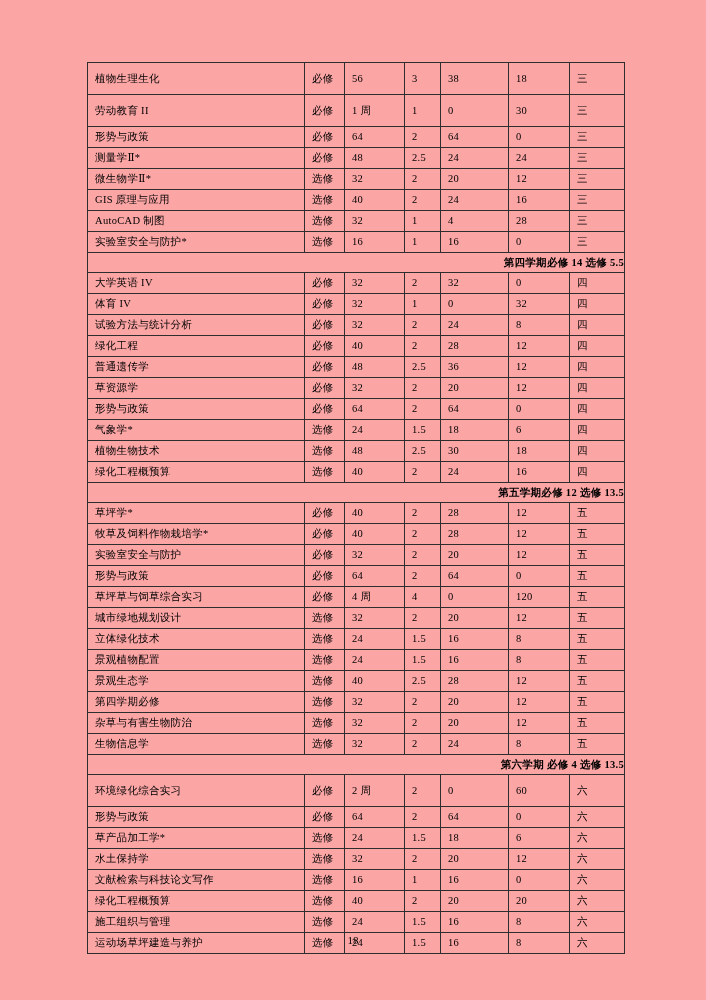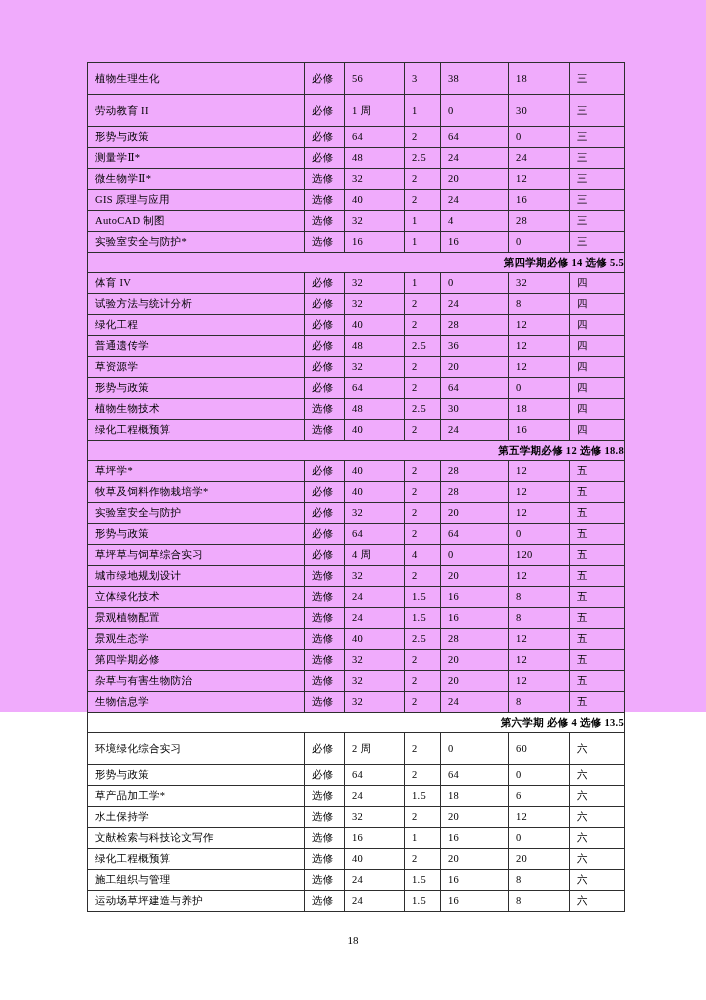--- a/index.html
+++ b/index.html
@@ -11,22 +11,22 @@
     width: 706px;
     height: 1000px;
     position: relative;
     font-family: "Liberation Serif", "DejaVu Serif", serif;
     color: #000000;
   }
   .page {
     position: absolute;
     left: 0; top: 0;
     width: 706px;
-    height: 712px;
-    background: #f0abfc;
+    height: 1000px;
+    background: #fca5a5;
   }
   table.curriculum {
     position: absolute;
     left: 87px;
     top: 62px;
     width: 537px;
     border-collapse: collapse;
     table-layout: fixed;
   }
   table.curriculum td {
@@ -143,20 +143,29 @@
           <td>16</td>
           <td>1</td>
           <td>16</td>
           <td>0</td>
           <td>三</td>
         </tr>
         <tr>
           <td colspan="7" class="section-cell">第四学期必修 14 选修 5.5</td>
         </tr>
         <tr>
+          <td>大学英语 IV</td>
+          <td>必修</td>
+          <td>32</td>
+          <td>2</td>
+          <td>32</td>
+          <td>0</td>
+          <td>四</td>
+        </tr>
+        <tr>
           <td>体育 IV</td>
           <td>必修</td>
           <td>32</td>
           <td>1</td>
           <td>0</td>
           <td>32</td>
           <td>四</td>
         </tr>
         <tr>
           <td>试验方法与统计分析</td>
@@ -194,20 +203,29 @@
           <td>12</td>
           <td>四</td>
         </tr>
         <tr>
           <td>形势与政策</td>
           <td>必修</td>
           <td>64</td>
           <td>2</td>
           <td>64</td>
           <td>0</td>
+          <td>四</td>
+        </tr>
+        <tr>
+          <td>气象学*</td>
+          <td>选修</td>
+          <td>24</td>
+          <td>1.5</td>
+          <td>18</td>
+          <td>6</td>
           <td>四</td>
         </tr>
         <tr>
           <td>植物生物技术</td>
           <td>选修</td>
           <td>48</td>
           <td>2.5</td>
           <td>30</td>
           <td>18</td>
           <td>四</td>
@@ -215,21 +233,21 @@
         <tr>
           <td>绿化工程概预算</td>
           <td>选修</td>
           <td>40</td>
           <td>2</td>
           <td>24</td>
           <td>16</td>
           <td>四</td>
         </tr>
         <tr>
-          <td colspan="7" class="section-cell">第五学期必修 12 选修 18.8</td>
+          <td colspan="7" class="section-cell">第五学期必修 12 选修 13.5</td>
         </tr>
         <tr>
           <td>草坪学*</td>
           <td>必修</td>
           <td>40</td>
           <td>2</td>
           <td>28</td>
           <td>12</td>
           <td>五</td>
         </tr>

